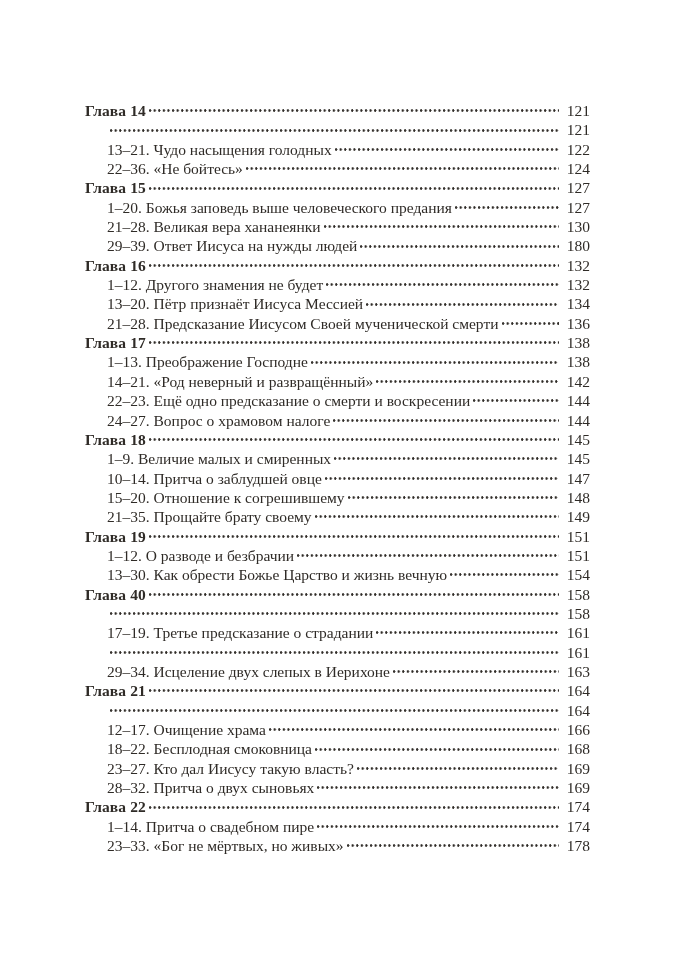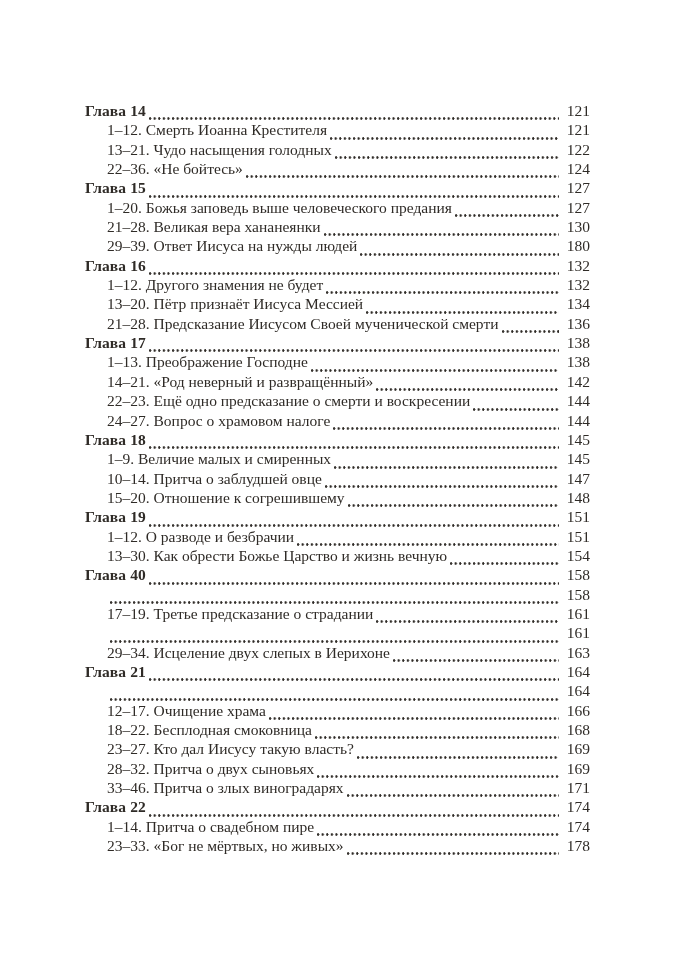--- a/index.html
+++ b/index.html
@@ -18,21 +18,21 @@
     color: var(--ink);
   }
   .toc {
     position: absolute;
     top: 101px;
     left: 85px;
     width: 505px; 
   }
   .row {
     display: flex;
-    align-items: flex-end;
+    align-items: center;
     font-size: 15.5px;
     line-height: 19.35px;
     white-space: nowrap;
   }
   .row.chapter .entry-label {
     font-weight: bold;
     letter-spacing: 0.1px;
   }
   .row.item {
     padding-left: 22px;
@@ -62,21 +62,20 @@
 
 <div class="page">
   <div class="toc">
   <div class="row chapter">
     <span class="entry-label">Глава 14</span>
     <span class="leader"></span>
     <span class="entry-page">121</span>
   </div>
 
   <div class="row item">
-    <span class="entry-label">1–12. Смерть Иоанна Крестителя</span>
     <span class="leader"></span>
     <span class="entry-page">121</span>
   </div>
 
   <div class="row item">
     <span class="entry-label">13–21. Чудо насыщения голодных</span>
     <span class="leader"></span>
     <span class="entry-page">122</span>
   </div>
 
@@ -181,20 +180,25 @@
     <span class="leader"></span>
     <span class="entry-page">147</span>
   </div>
 
   <div class="row item">
     <span class="entry-label">15–20. Отношение к согрешившему</span>
     <span class="leader"></span>
     <span class="entry-page">148</span>
   </div>
 
+  <div class="row item">
+    <span class="entry-label">21–35. Прощайте брату своему</span>
+    <span class="leader"></span>
+    <span class="entry-page">149</span>
+  </div>
 
   <div class="row chapter">
     <span class="entry-label">Глава 19</span>
     <span class="leader"></span>
     <span class="entry-page">151</span>
   </div>
 
   <div class="row item">
     <span class="entry-label">1–12. О разводе и безбрачии</span>
     <span class="leader"></span>
@@ -263,25 +267,20 @@
     <span class="leader"></span>
     <span class="entry-page">169</span>
   </div>
 
   <div class="row item">
     <span class="entry-label">28–32. Притча о двух сыновьях</span>
     <span class="leader"></span>
     <span class="entry-page">169</span>
   </div>
 
-  <div class="row item">
-    <span class="entry-label">33–46. Притча о злых виноградарях</span>
-    <span class="leader"></span>
-    <span class="entry-page">171</span>
-  </div>
 
   <div class="row chapter">
     <span class="entry-label">Глава 22</span>
     <span class="leader"></span>
     <span class="entry-page">174</span>
   </div>
 
   <div class="row item">
     <span class="entry-label">1–14. Притча о свадебном пире</span>
     <span class="leader"></span>

